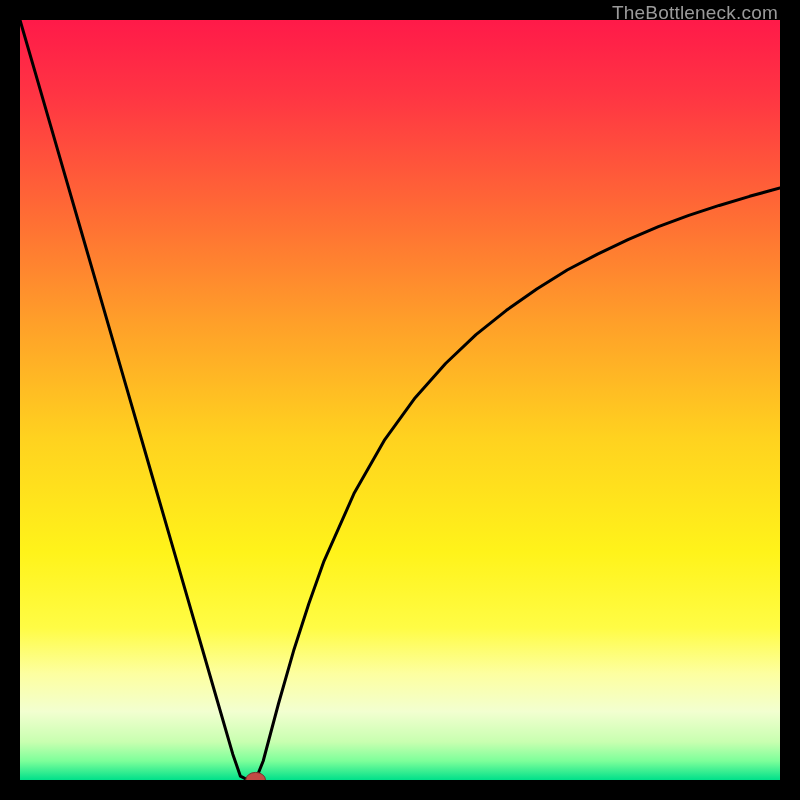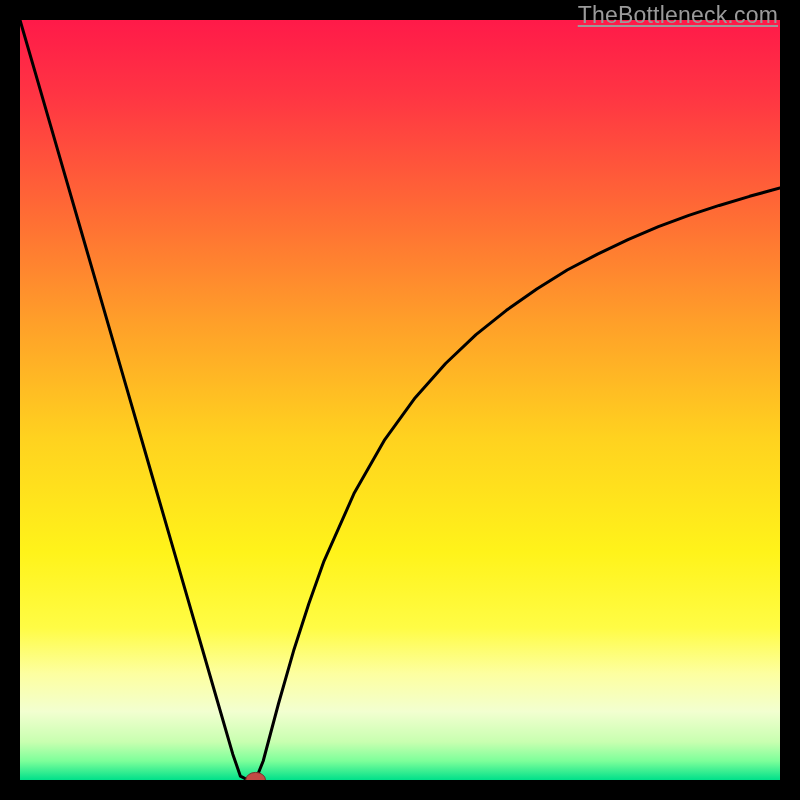--- a/index.html
+++ b/index.html
@@ -24,24 +24,23 @@
     left: 0;
     top: 0;
     width: 760px;
     height: 760px;
   }
   .watermark {
     position: absolute;
     top: 2px;
     right: 22px;
     color: #9a9a9a;
-    font-size: 23px;
+    font-size: 19px;
     font-weight: 500;
     letter-spacing: 0.2px;
-    text-decoration: underline;
   }
   svg { display: block; }
 </style>
 </head>
 <body>
 
 <div class="frame">
   <svg class="plot" viewBox="0 0 760 760" preserveAspectRatio="none">
     <defs>
       <linearGradient id="bg-grad" x1="0" y1="0" x2="0" y2="1">

